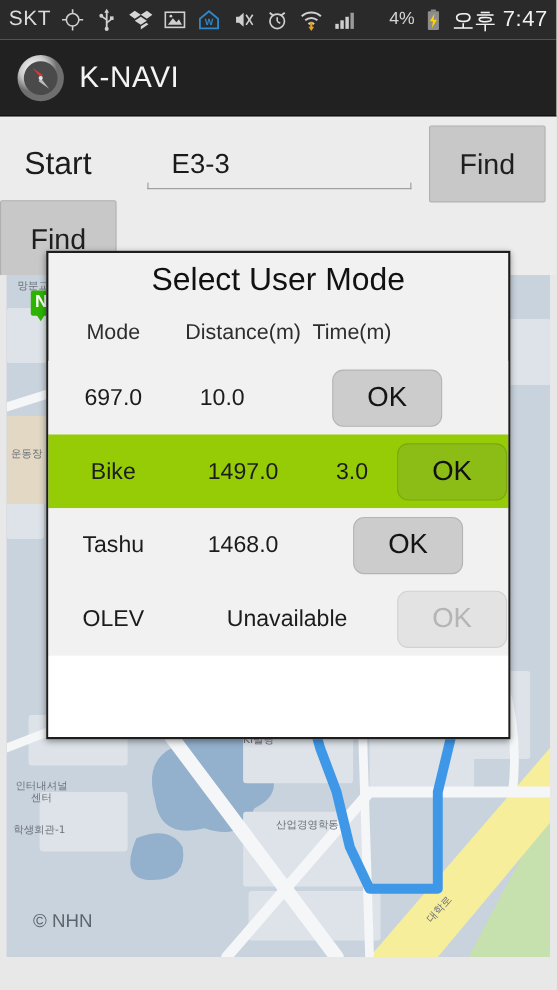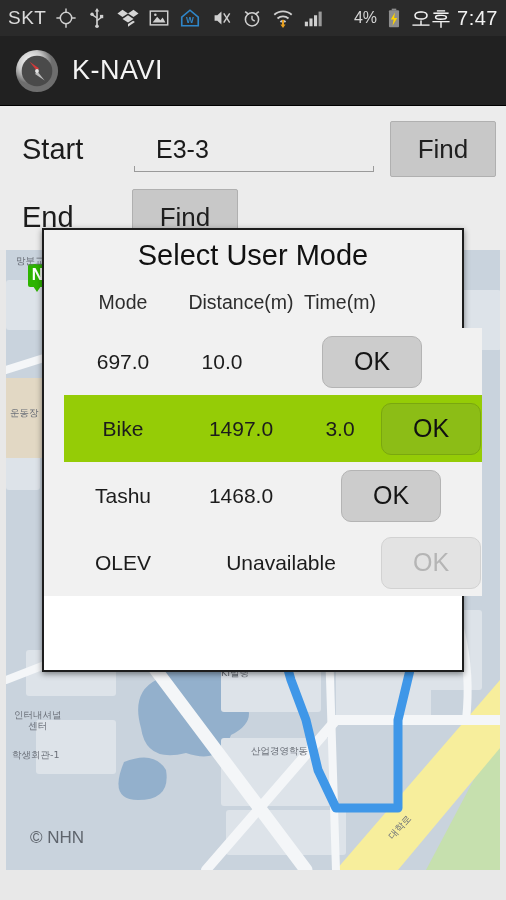--- a/index.html
+++ b/index.html
@@ -54,21 +54,21 @@
     position:absolute; left:24px; bottom:8px; font-size:25px; color:#1a1a1a;
   }
   .funder {
     position:absolute; left:2px; right:8px; bottom:0; height:1px; background:#9a9a9a;
   }
   .funder:before, .funder:after {
     content:""; position:absolute; bottom:0; width:1px; height:6px; background:#9a9a9a;
   }
   .funder:before { left:0; } .funder:after { right:0; }
   .findbtn {
-    width:106px; height:56px; margin-right:10px;
+    width:106px; height:70px; margin-right:10px;
     background:#c8c8c8; border:1px solid #b0b0b0; border-radius:2px;
     display:flex; align-items:center; justify-content:center;
     font-size:26px; color:#1f1f1f;
   }
 
   
   #map {
     position:absolute; top:250px; left:0; width:506px; height:650px;
     background:#e8e8e8; overflow:hidden;
   }
@@ -99,21 +99,21 @@
   #dialog {
     position:absolute; left:42px; top:228px; width:422px; height:444px;
     background:#f1f1f1; border:2px solid #1d1d1d;
     box-shadow:0 2px 6px rgba(0,0,0,.45);
     display:flex; flex-direction:column;
   }
   #dialog .dlg-title {
     text-align:center; font-size:29px; color:#111; padding-top:9px; padding-bottom:4px;
   }
   .hdr-row, .data-row {
-    display:flex; align-items:center; width:100%;margin-left:20px;
+    display:flex; align-items:center; width:100%;
   }
   .hdr-row { height:52px; }
   .c-mode   { width:118px; text-align:center; }
   .c-dist   { width:118px; text-align:center; }
   .c-time   { width:80px;  text-align:center; }
   .c-btn    { flex:1; display:flex; align-items:center; justify-content:center; }
   .hdr-row .c-mode, .hdr-row .c-dist, .hdr-row .c-time {
     font-size:19.5px; color:#2d2d2d;
   }
   .data-row { height:67px; background:#f1f1f1; }
@@ -245,21 +245,20 @@
   <div id="form">
     <div class="frow r1">
       <span class="flabel">Start</span>
       <span class="fieldwrap">
         <span class="fvalue">E3-3</span>
         <span class="funder"></span>
       </span>
       <span class="findbtn">Find</span>
     </div>
     <div class="frow r2">
-      <span class="flabel">End</span>
       <span class="findbtn">Find</span>
     </div>
   </div>
 
   <div id="map">
     <div id="mapcanvas">
       <svg width="494" height="620" viewBox="0 0 494 620">
         <rect x="0" y="0" width="494" height="620" fill="#c9d3dd"></rect>
 
         <path d="M420 620 L494 480 L494 620 Z" fill="#c6e0ae"></path>

